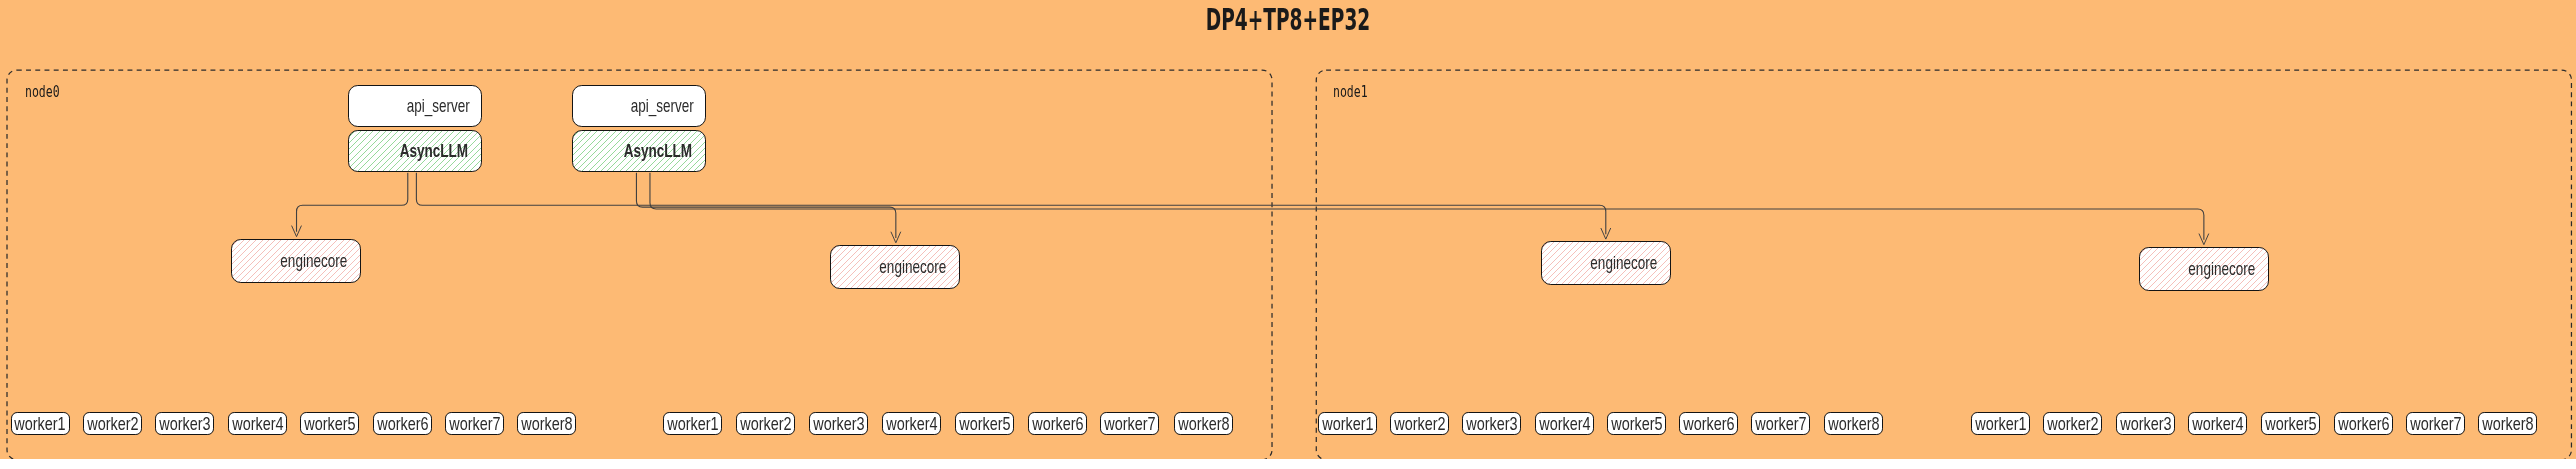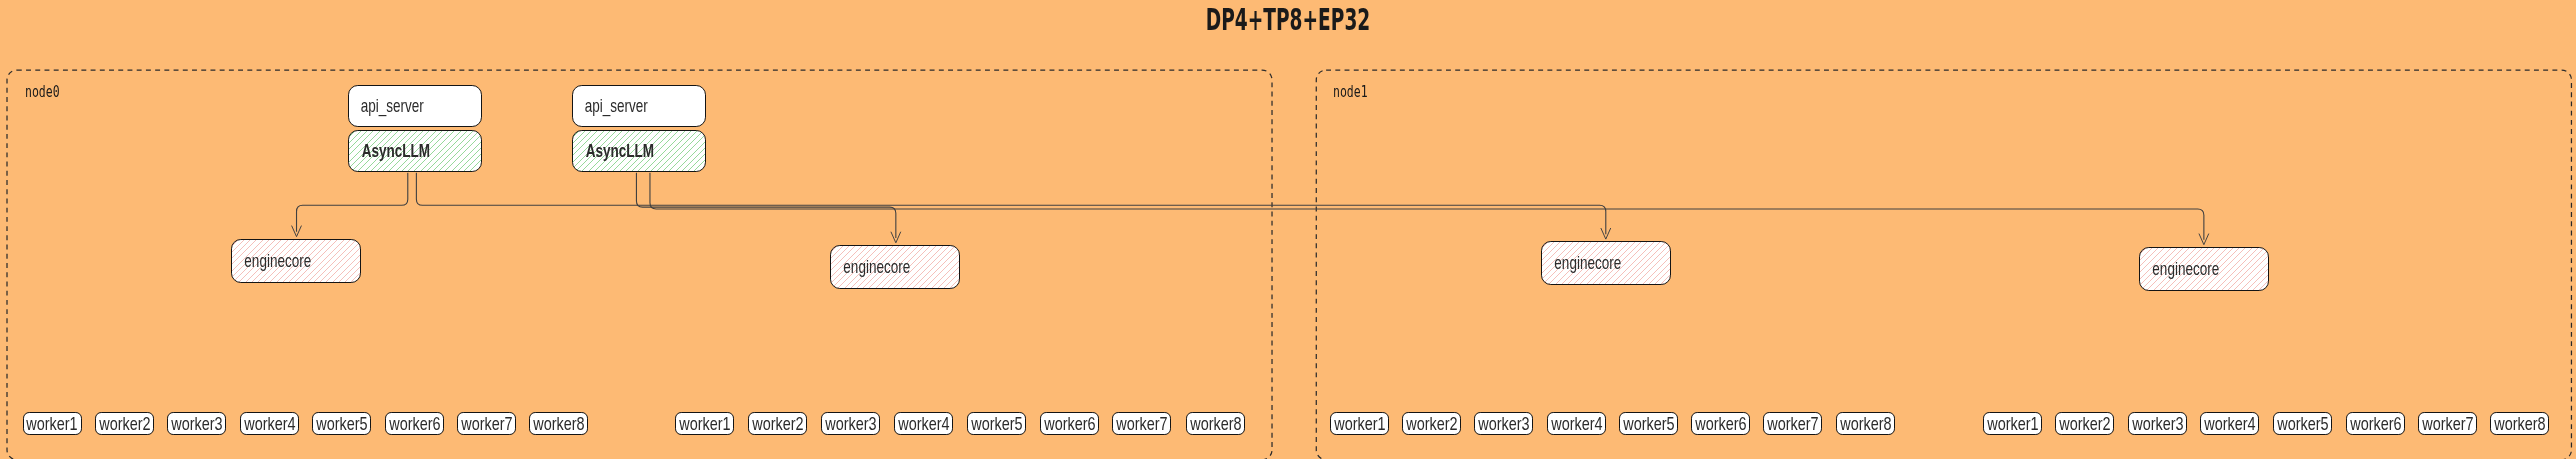--- a/index.html
+++ b/index.html
@@ -1,24 +1,24 @@
 <!DOCTYPE html>
 <html style="--green: #97d99b; --pink: #f5c0bb;font-size:9.8px"><head>
 <meta charset="utf-8">
 <style>
   html,body{margin:0;padding:0;background:#fff;}
   #diagram{position:relative;width:2576px;height:459px;background:#fdba74;font-family:"Liberation Sans",sans-serif;overflow:hidden;}
   .title{position:absolute;top:2.5px;left:50%;transform:translateX(-50%) scaleX(0.63);transform-origin:center top;font-size:29.5px;font-weight:700;color:#1a1a1a;font-family:"DejaVu Sans",sans-serif;white-space:nowrap;}
   svg.overlay{position:absolute;left:0;top:0;width:2576px;height:469px;}
   .node-label{position:absolute;font-size:16px;font-weight:400;color:#1a1a1a;font-family:"DejaVu Sans Mono",monospace;transform:scaleX(0.72);transform-origin:left top;line-height:16px;}
-  .box{position:absolute;box-sizing:border-box;border:1.7px solid #141414;border-radius:9.8px;display:flex;align-items:center;justify-content:flex-start;color:#2b2b2b;background-color:#fff;}
+  .box{position:absolute;box-sizing:border-box;border:1.7px solid #141414;border-radius:9.8px;display:flex;align-items:center;justify-content:flex-end;color:#2b2b2b;background-color:#fff;}
   .box .lbl{display:inline-block;font-size:18.5px;transform:scaleX(0.73);white-space:nowrap;}
   .box.green{background-image:repeating-linear-gradient(135deg, rgba(0,0,0,0) 0px, rgba(0,0,0,0) 3.7px, var(--green) 3.7px, var(--green) 4.4px);font-weight:bold;}
   .box.pink{background-image:repeating-linear-gradient(135deg, rgba(0,0,0,0) 0px, rgba(0,0,0,0) 3.7px, var(--pink) 3.7px, var(--pink) 4.4px);}
-  .worker{position:absolute;box-sizing:border-box;border:1.5px solid #141414;border-radius:6.2px;display:flex;align-items:center;justify-content:center;color:#2b2b2b;background:#fff;margin-left:12px;}
+  .worker{position:absolute;box-sizing:border-box;border:1.5px solid #141414;border-radius:6.2px;display:flex;align-items:center;justify-content:center;color:#2b2b2b;background:#fff;}
   .worker .lbl{display:inline-block;font-size:18.5px;transform:scaleX(0.78);white-space:nowrap;}
 </style>
 </head>
 <body>
 
 <div id="diagram">
     <div class="title">DP4+TP8+EP32</div>
     <svg class="overlay" viewBox="0 0 4188 763">
       <rect x="10" y="114" width="2058" height="634" rx="16" fill="none" stroke="#2a2a2a" stroke-width="2" stroke-dasharray="8 7"></rect>
       <rect x="2140" y="114" width="2042" height="634" rx="16" fill="none" stroke="#2a2a2a" stroke-width="2" stroke-dasharray="8 7"></rect>

